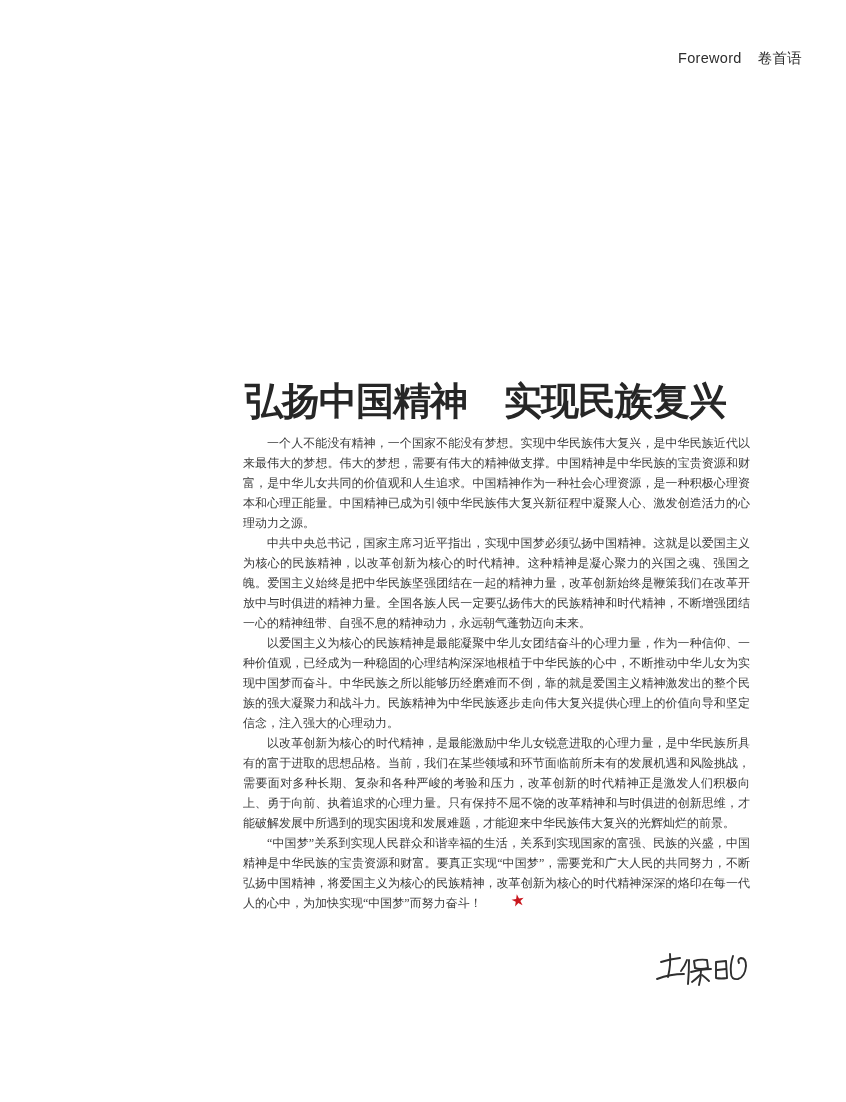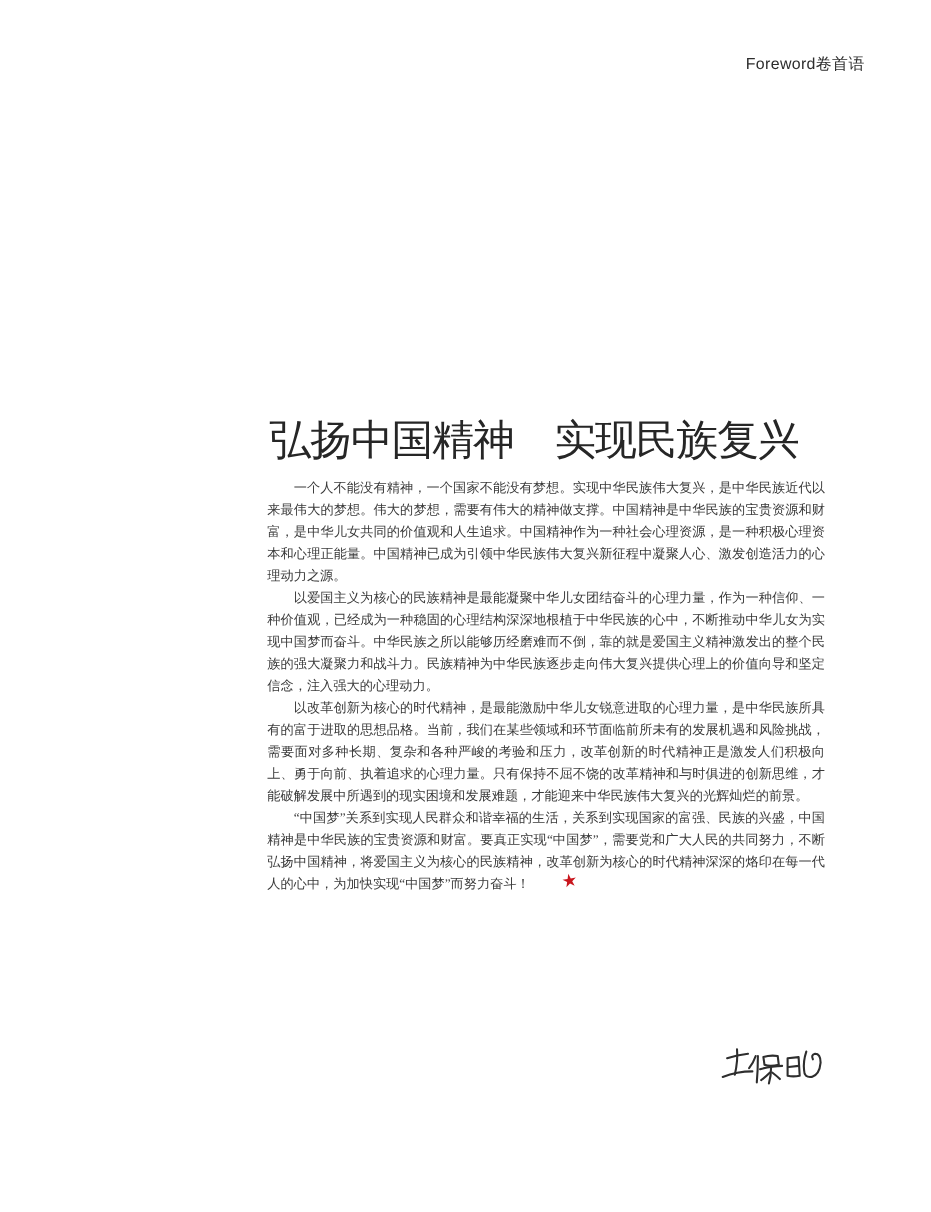--- a/index.html
+++ b/index.html
@@ -14,33 +14,33 @@
     background: #ffffff;
     overflow: hidden;
     font-family: "Liberation Sans", sans-serif;
   }
   .running-head {
     position: absolute;
     left: 678px;
     top: 49px;
     display: flex;
     align-items: baseline;
-    gap: 0;
+    gap: 16px;
     font-size: 14.5px;
     color: #2d2d2d;
     letter-spacing: 0.3px;
     white-space: nowrap;
   }
   .article-title {
     position: absolute;
     left: 245px;
     top: 353px;
     width: 520px;
     font-family: "Liberation Serif", serif;
-    font-weight: 400;
+    font-weight: 700;
     font-size: 38px;
     line-height: 46px;
     letter-spacing: -1px;
     color: #262626;
     white-space: nowrap;
   }
   .article-body {
     position: absolute;
     left: 243px;
     top: 433px;
@@ -87,20 +87,21 @@
 
   <div class="running-head">
     <span>Foreword</span>
     <span>卷首语</span>
   </div>
 
   <h1 class="article-title">弘扬中国精神　实现民族复兴</h1>
 
   <div class="article-body">
     <p>一个人不能没有精神，一个国家不能没有梦想。实现中华民族伟大复兴，是中华民族近代以来最伟大的梦想。伟大的梦想，需要有伟大的精神做支撑。中国精神是中华民族的宝贵资源和财富，是中华儿女共同的价值观和人生追求。中国精神作为一种社会心理资源，是一种积极心理资本和心理正能量。中国精神已成为引领中华民族伟大复兴新征程中凝聚人心、激发创造活力的心理动力之源。</p>
+    <p>中共中央总书记，国家主席习近平指出，实现中国梦必须弘扬中国精神。这就是以爱国主义为核心的民族精神，以改革创新为核心的时代精神。这种精神是凝心聚力的兴国之魂、强国之魄。爱国主义始终是把中华民族坚强团结在一起的精神力量，改革创新始终是鞭策我们在改革开放中与时俱进的精神力量。全国各族人民一定要弘扬伟大的民族精神和时代精神，不断增强团结一心的精神纽带、自强不息的精神动力，永远朝气蓬勃迈向未来。</p>
     <p>以爱国主义为核心的民族精神是最能凝聚中华儿女团结奋斗的心理力量，作为一种信仰、一种价值观，已经成为一种稳固的心理结构深深地根植于中华民族的心中，不断推动中华儿女为实现中国梦而奋斗。中华民族之所以能够历经磨难而不倒，靠的就是爱国主义精神激发出的整个民族的强大凝聚力和战斗力。民族精神为中华民族逐步走向伟大复兴提供心理上的价值向导和坚定信念，注入强大的心理动力。</p>
     <p>以改革创新为核心的时代精神，是最能激励中华儿女锐意进取的心理力量，是中华民族所具有的富于进取的思想品格。当前，我们在某些领域和环节面临前所未有的发展机遇和风险挑战，需要面对多种长期、复杂和各种严峻的考验和压力，改革创新的时代精神正是激发人们积极向上、勇于向前、执着追求的心理力量。只有保持不屈不饶的改革精神和与时俱进的创新思维，才能破解发展中所遇到的现实困境和发展难题，才能迎来中华民族伟大复兴的光辉灿烂的前景。</p>
     <p><span>“中国梦”关系到实现人民群众和谐幸福的生活，关系到实现国家的富强、民族的兴盛，中国精神是中华民族的宝贵资源和财富。要真正实现“中国梦”，需要党和广大人民的共同努力，不断弘扬中国精神，将爱国主义为核心的民族精神，改革创新为核心的时代精神深深的烙印在每一代人的心中，为加快实现“中国梦”而努力奋斗！</span><span class="star">★</span></p>
   </div>
 
   <div class="signature">
     <svg viewBox="0 0 100 52" xmlns="http://www.w3.org/2000/svg" fill="none" stroke="#2e2e2e" stroke-width="1.9" stroke-linecap="round" stroke-linejoin="round">
 
       <path d="M11 14 Q20 11 30 10"></path>
       <path d="M20 6 Q21 16 18 29"></path>

